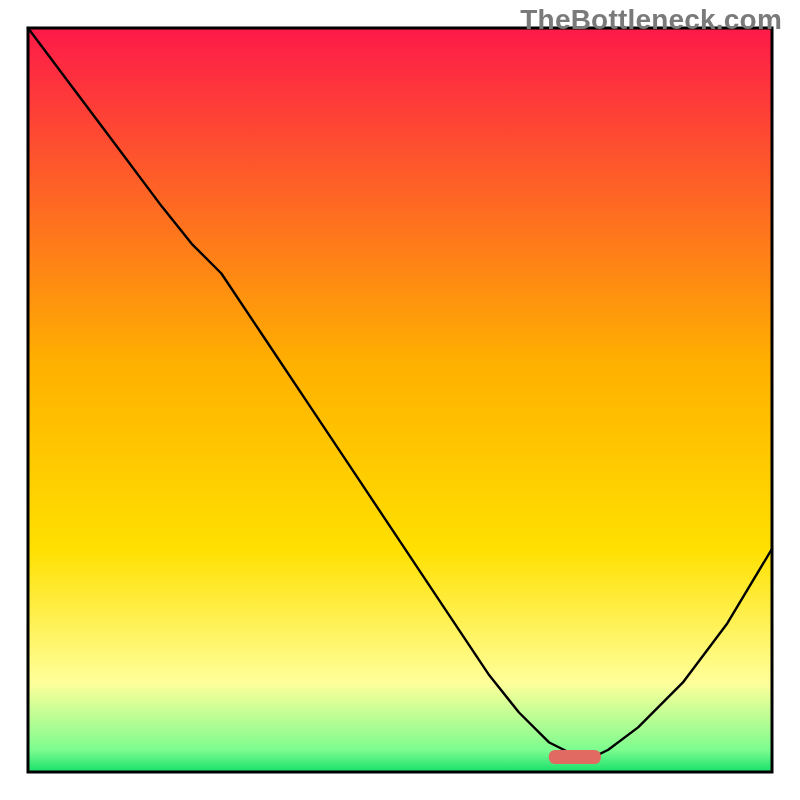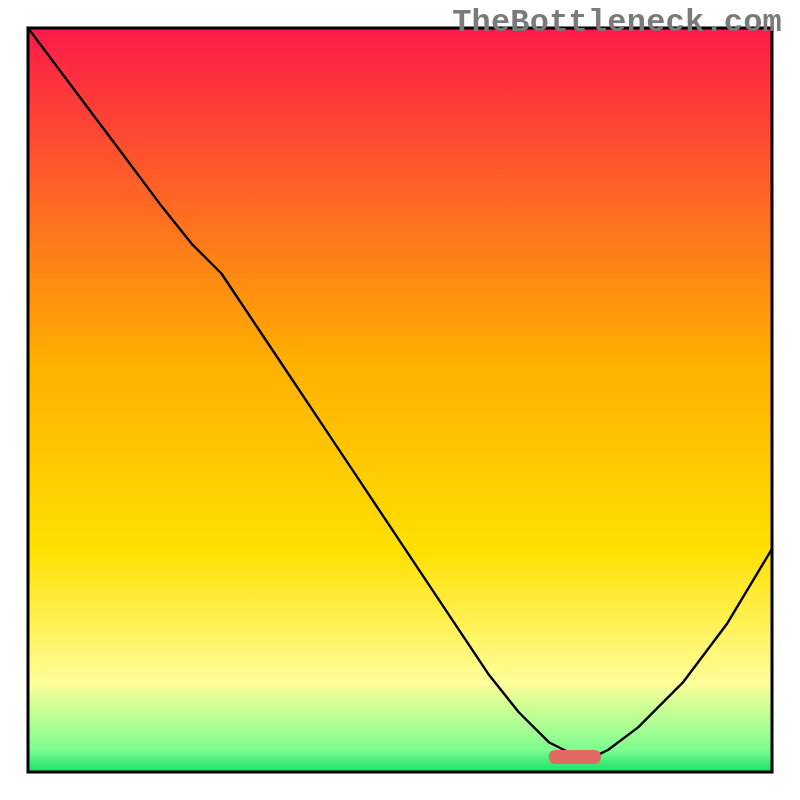--- a/index.html
+++ b/index.html
@@ -13,26 +13,25 @@
   }
   .stage {
     position: relative;
     width: 800px;
     height: 800px;
   }
   .watermark {
     position: absolute;
     top: 4px;
     right: 18px;
-    font-size: 32px;
+    font-size: 28px;
     font-weight: 600;
     color: #7a7a7a;
     letter-spacing: 0.2px;
     z-index: 10;
-    font-family: Liberation Mono, monospace;
   }
   svg.plot {
     position: absolute;
     left: 0;
     top: 0;
     width: 800px;
     height: 800px;
     display: block;
   }
   

